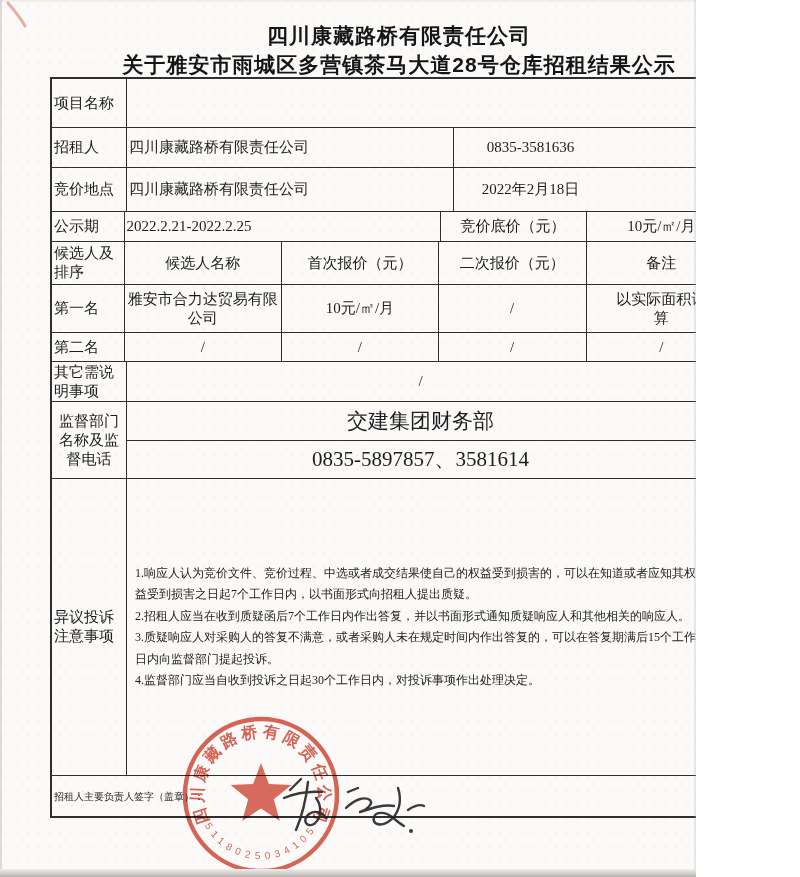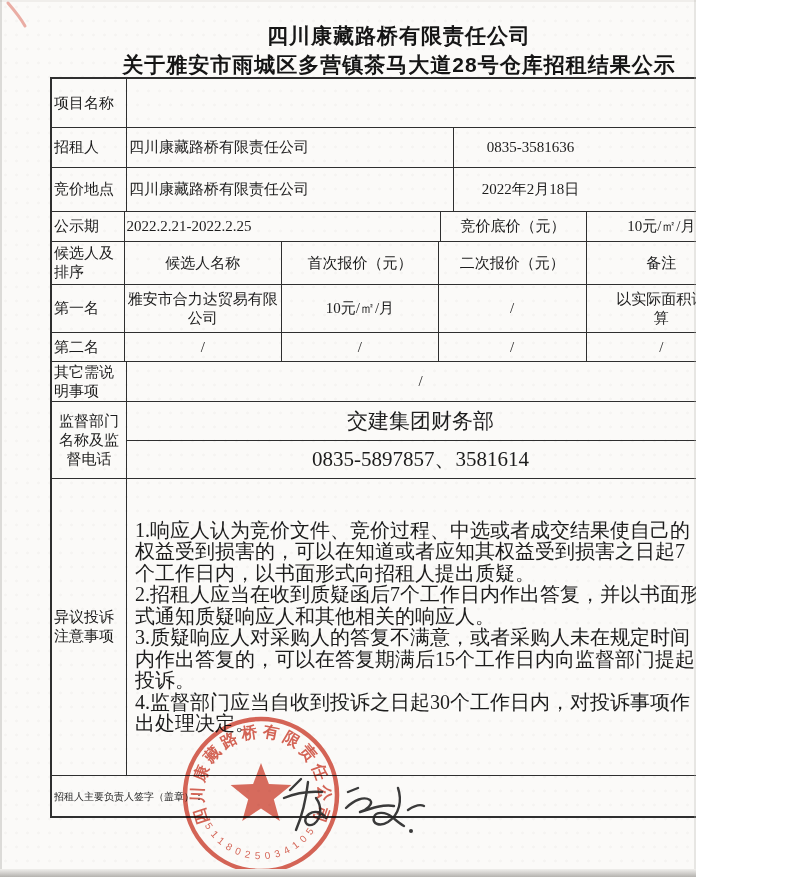--- a/index.html
+++ b/index.html
@@ -42,21 +42,21 @@
   .grow { flex:1; }
   .h1 { height:49px; } .h2 { height:40px; } .h3 { height:44px; } .h4 { height:30px; }
   .h5 { height:43px; } .h6 { height:48px; } .h7 { height:29px; } .h8 { height:40px; }
   .h9 { height:77px; } .h10 { height:297px; } .h11 { height:40px; }
   .stack { flex:1; display:flex; flex-direction:column; }
   .stack .sub { flex:1; display:flex; align-items:center; justify-content:center;
     text-align:center; font-size:21px; border-bottom:1.5px solid #2f2f2f; }
   .stack .sub.last { border-bottom:none; }
   .obj-cell { flex-direction:column; justify-content:center; align-items:flex-start;
     padding:10px 12px 10px 8px; }
-  .obj-line { margin:0; font-size:20px; line-height:21.5px; text-align:left; }
+  .obj-line { margin:0; font-size:12px; line-height:21.5px; text-align:left; }
   .sig-label { font-size:10px; }
 
   .seal { position:absolute; left:179px; top:713px; width:164px; height:164px;
     mix-blend-mode:multiply; }
   .signature { position:absolute; left:282px; top:768px; width:190px; height:76px; }
   .corner-mark { position:absolute; left:2px; top:0; width:40px; height:40px; }
 </style>
 </head>
 <body>
 

